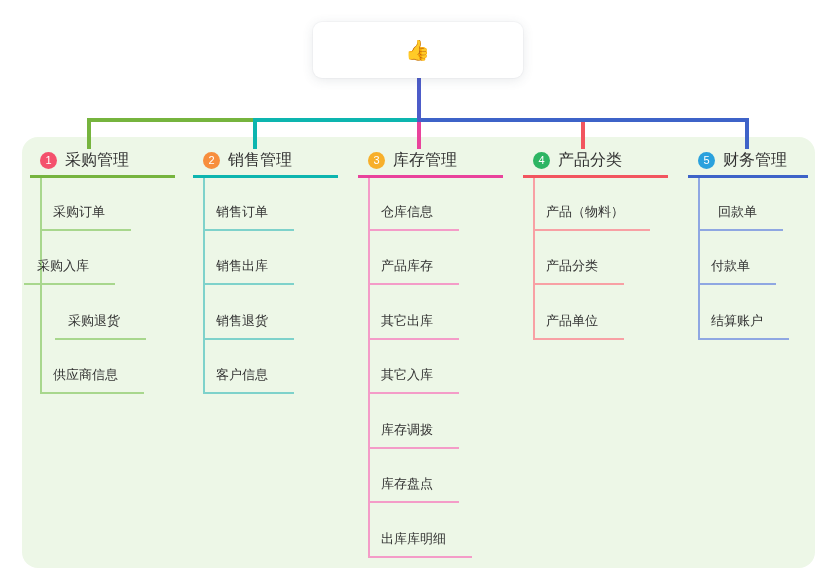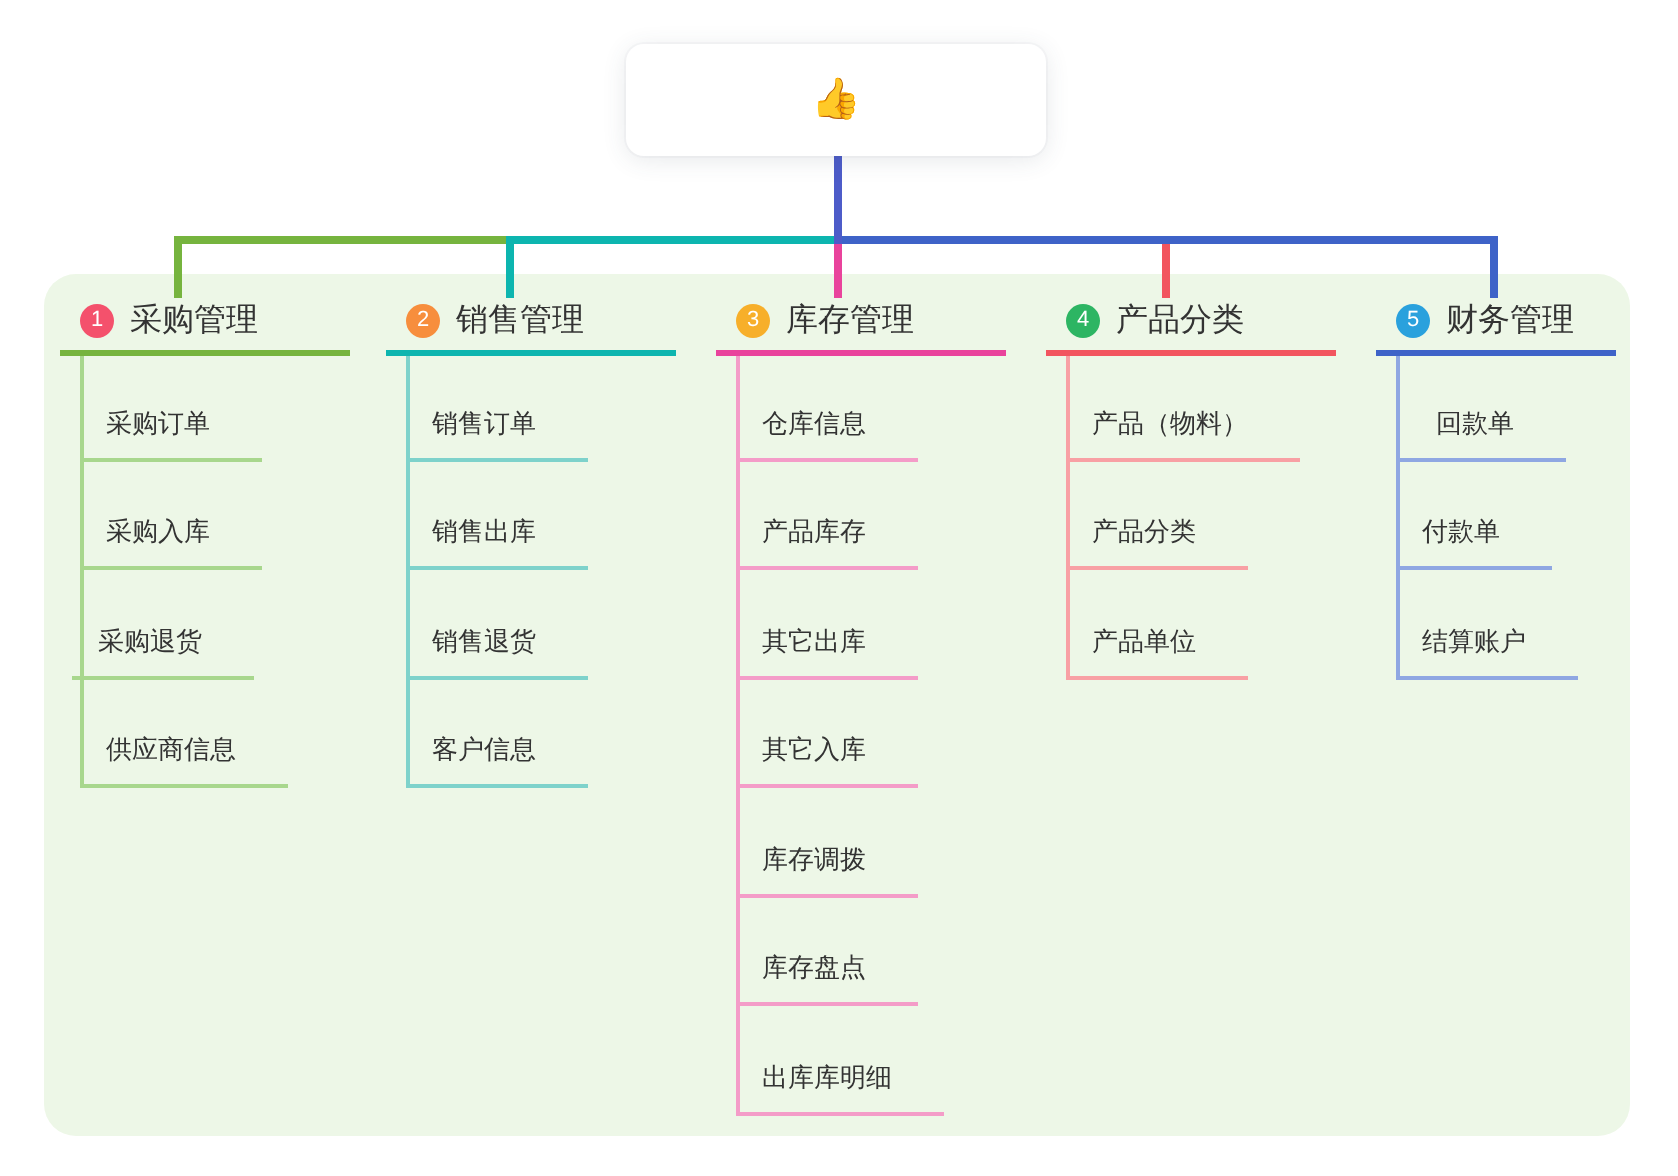--- a/index.html
+++ b/index.html
@@ -61,22 +61,22 @@
     </div>
   <div class="root-card">
     <span class="root-icon">👍</span>
   </div>
   <div id="branches">
       <div class="bhead" style="left: 30px; width: 135px; border-bottom-color: rgb(118, 180, 62);">
         <span class="badge" style="background: rgb(244, 81, 108);">1</span>
         <span>采购管理</span>
       </div>
       <div class="child" style="left: 40px; top: 202.5px; border-bottom-color: rgb(168, 215, 141);">采购订单</div>
-      <div class="child" style="left: 40px; top: 257px; border-bottom-color: rgb(168, 215, 141);">采购入库</div>
-      <div class="child" style="left: 36px; top: 311.5px; border-bottom-color: rgb(168, 215, 141);">采购退货</div>
+      <div class="child" style="left: 24px; top: 257px; border-bottom-color: rgb(168, 215, 141);">采购入库</div>
+      <div class="child" style="left: 55px; top: 311.5px; border-bottom-color: rgb(168, 215, 141);">采购退货</div>
       <div class="child" style="left: 40px; top: 366px; border-bottom-color: rgb(168, 215, 141);">供应商信息</div>
       <div class="bhead" style="left: 193px; width: 135px; border-bottom-color: rgb(13, 181, 175);">
         <span class="badge" style="background: rgb(247, 142, 61);">2</span>
         <span>销售管理</span>
       </div>
       <div class="child" style="left: 203px; top: 202.5px; border-bottom-color: rgb(126, 210, 203);">销售订单</div>
       <div class="child" style="left: 203px; top: 257px; border-bottom-color: rgb(126, 210, 203);">销售出库</div>
       <div class="child" style="left: 203px; top: 311.5px; border-bottom-color: rgb(126, 210, 203);">销售退货</div>
       <div class="child" style="left: 203px; top: 366px; border-bottom-color: rgb(126, 210, 203);">客户信息</div>
       <div class="bhead" style="left: 358px; width: 135px; border-bottom-color: rgb(233, 67, 156);">

